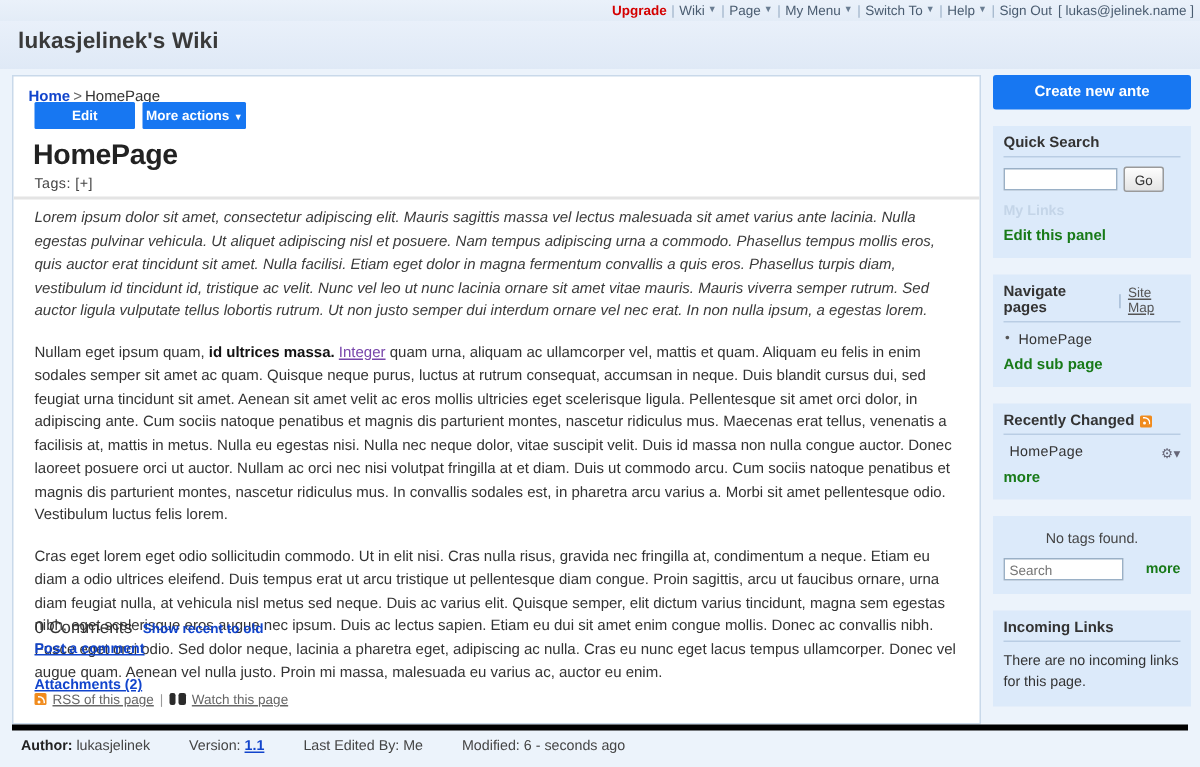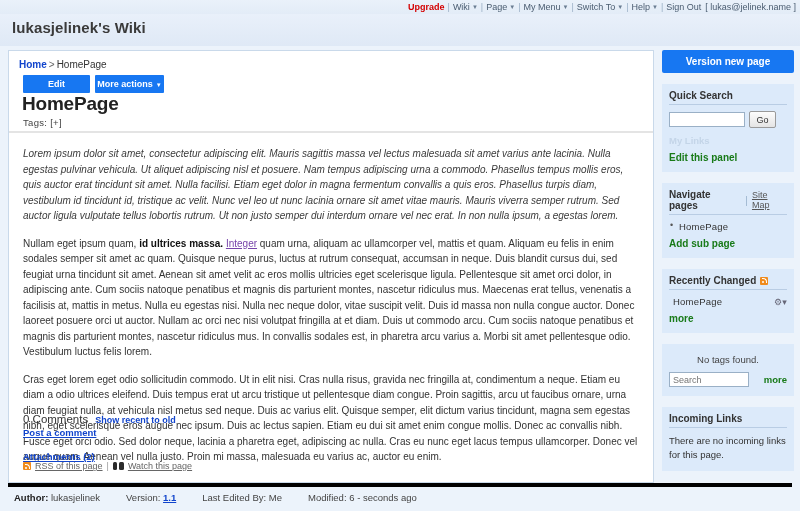--- a/index.html
+++ b/index.html
@@ -53,21 +53,21 @@
   }
 
   .breadcrumb {
     position: absolute; left: 10px; top: 8px;
     font-size: 10px; color: #444;
   }
   .breadcrumb a { color: #1144cc; font-weight: bold; text-decoration: none; }
   .breadcrumb .crumb-sep { color: #666; margin: 0 2px; font-weight: normal; }
   .breadcrumb .crumb-current { color: #333; }
 
-  .btn-row { position: absolute; left: 14px; top: 24px; display: flex; gap: 5px; }
+  .btn-row { position: absolute; left: 14px; top: 17px; display: flex; gap: 5px; }
   .btn-blue {
     background: #1777f2; color: #ffffff;
     font-size: 9px; font-weight: bold;
     border: none; border-radius: 1px;
     padding: 4px 0; cursor: pointer;
     font-family: "Liberation Sans", sans-serif;
     text-align: center;
   }
   .btn-edit { width: 67px; }
   .btn-more { width: 69px; }
@@ -85,21 +85,21 @@
   .title-rule {
     position: absolute; left: 0; top: 80px; width: 646px;
     height: 2px; background: #e4e4e4;
   }
 
   .body-copy {
     position: absolute; left: 14px; top: 87px; width: 618px;
     font-size: 10px; color: #333; line-height: 15.5px;
     text-align: left;
   }
-  .body-copy p { margin: 8px 0 12px 0; }
+  .body-copy p { margin: 0 0 12px 0; }
   .body-copy p.lead { font-style: italic; color: #3a3a3a; }
   .body-copy b { font-weight: bold; color: #111; }
   .body-copy a.inline-link { color: #7744aa; text-decoration: underline; }
 
   
   .comments-block { position: absolute; left: 14px; top: 362px; width: 600px; }
   .comments-head {
     font-size: 11px; color: #333; display: flex; align-items: baseline; gap: 7px;
   }
   .comments-head .count { font-size: 11.5px; }
@@ -304,21 +304,21 @@
     <span class="rss-ico"></span>
     <a>RSS of this page</a>
     <span class="foot-sep">|</span>
     <span class="binoc-ico"></span>
     <a>Watch this page</a>
   </div>
 </div>
 
 <div class="sidebar">
 
-  <button class="btn-create">Version new page</button>
+  <button class="btn-create">Create new ante</button>
 
   <div class="panel">
     <div class="panel-title">Quick Search</div>
     <div class="srch-row">
       <input class="srch-input" type="text" value="" style="">
       <button class="go-btn">Go</button>
     </div>
     <div class="mylinks">My Links</div>
     <a class="green-link">Edit this panel</a>
   </div>

